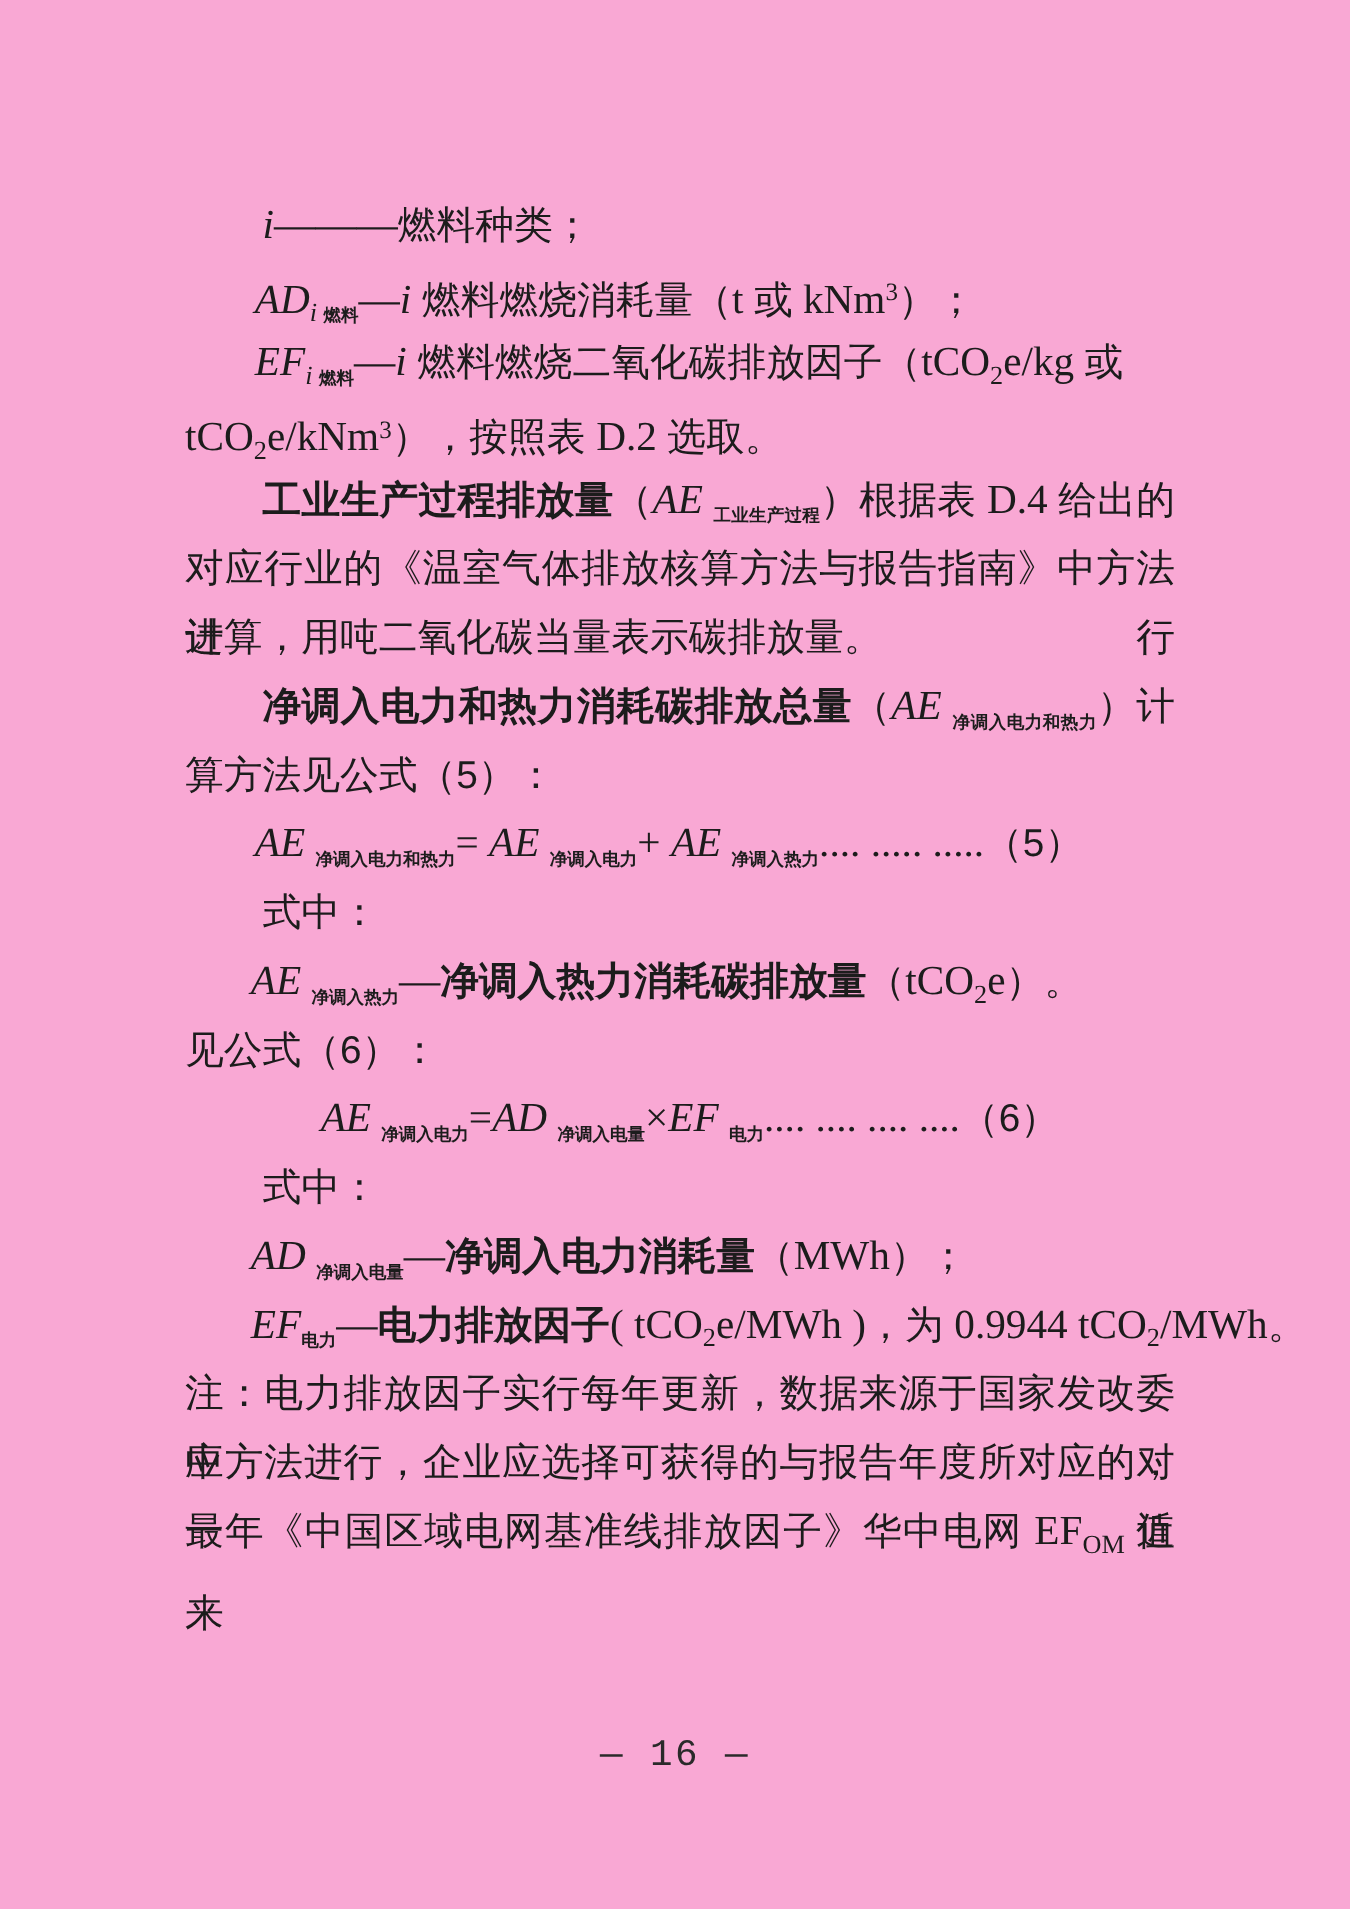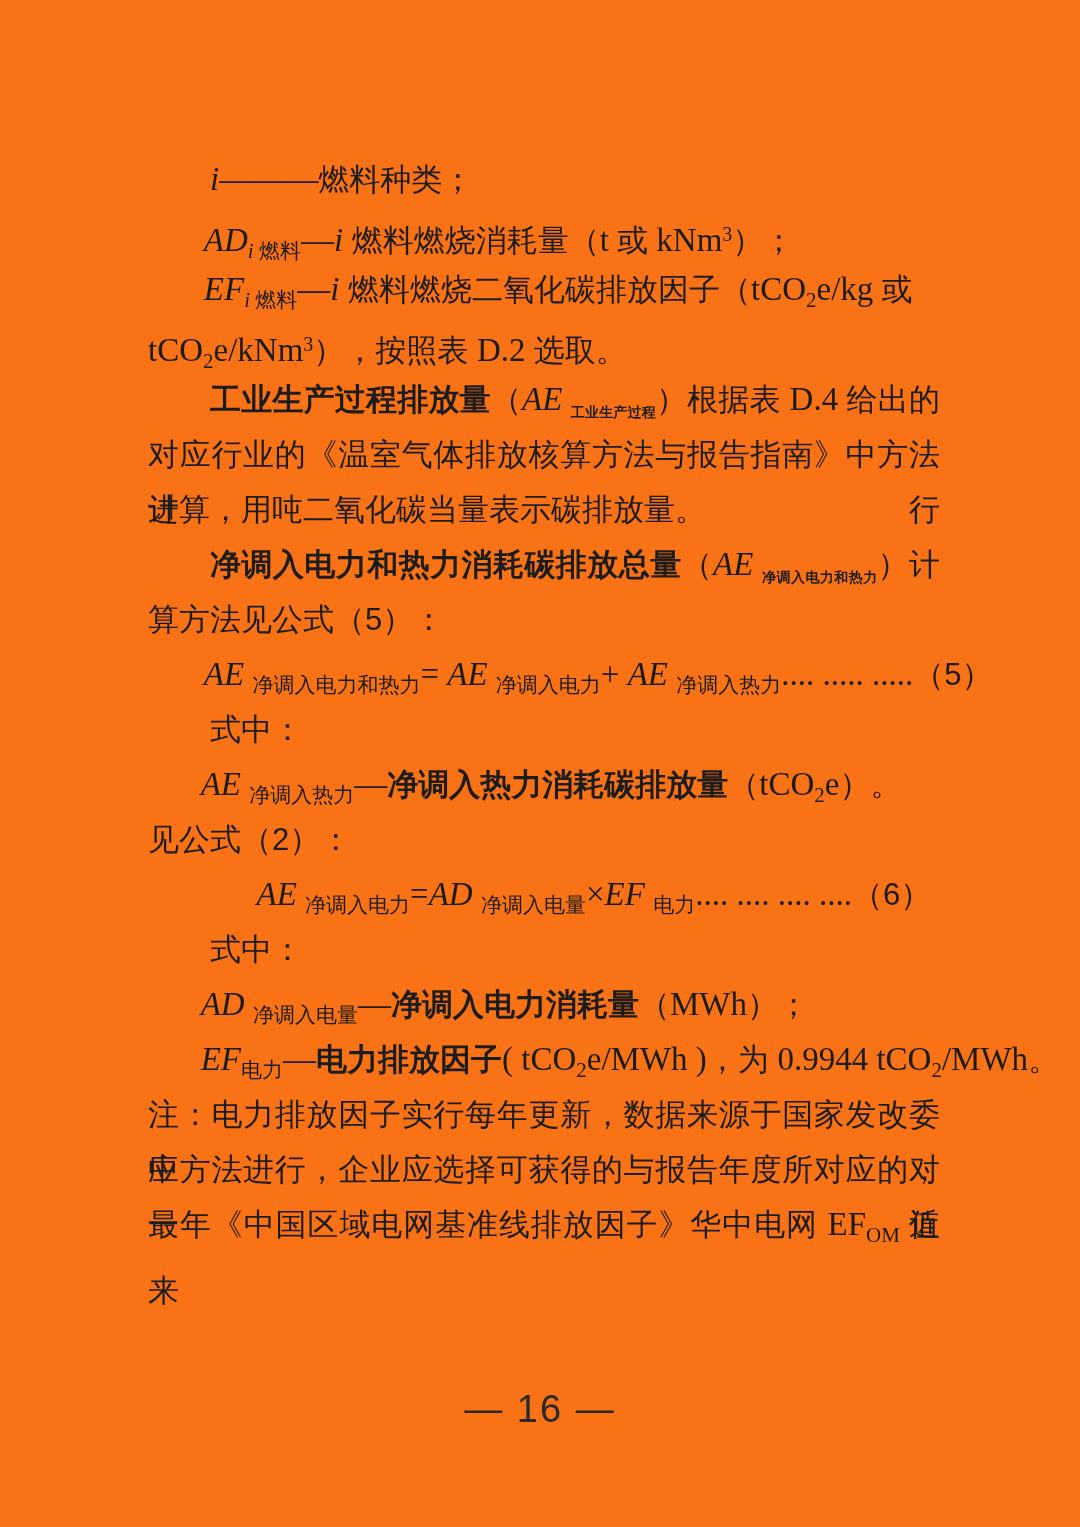--- a/index.html
+++ b/index.html
@@ -6,21 +6,21 @@
   body{
     width:1080px;height:1527px;
     background:#ffffff;
     position:relative;
     overflow:hidden;
     font-family:"Liberation Sans",sans-serif;
     color:#1b1b1b;
   }
   .page{
     position:absolute;inset:0;
-    background:#f97316;
+    background:#f9a8d4;
   }
   .doc{
     position:absolute;
     left:148px;top:152px;
     width:792px;
   }
   .line{
     font-size:31px;
     line-height:55px;
     height:55px;
@@ -31,31 +31,31 @@
   .line.just{
     white-space:normal;
     text-align:justify;
     text-align-last:justify;
   }
   
   .c  {font-family:"Liberation Sans",sans-serif;}
   .cb {font-family:"Liberation Sans",sans-serif;font-weight:700;}
   .l  {font-family:"Liberation Serif",serif;font-size:33px;}
   .li {font-family:"Liberation Serif",serif;font-style:italic;font-size:33px;}
-  .sub  {font-family:"Liberation Sans",sans-serif;font-size:21px;vertical-align:-7px;}
+  .sub  {font-family:"Liberation Sans",sans-serif;font-size:14px;vertical-align:-7px;font-weight:bold;}
   .subb {font-family:"Liberation Sans",sans-serif;font-size:14px;font-weight:700;vertical-align:-7px;}
   .subl {font-family:"Liberation Serif",serif;font-size:21px;vertical-align:-7px;}
   .subli{font-family:"Liberation Serif",serif;font-style:italic;font-size:21px;vertical-align:-7px;}
   .supl {font-family:"Liberation Serif",serif;font-size:20px;vertical-align:10px;}
   .footer{
     position:absolute;
     left:0;top:1388px;width:100%;
     text-align:center;
-    font-family:Liberation Sans, sans-serif;
-    font-size:38px;
+    font-family:Liberation Mono, monospace;
+    font-size:30px;
     color:#2a2a2a;
     letter-spacing:2px;
   }
 </style>
 </head>
 <body>
 
 <div class="page">
   <div class="doc" id="doc">
       <div class="line" style="padding-left: 2em;"><span class="li">i</span><span class="l">———</span><span class="c">燃料种类；</span></div>
@@ -63,21 +63,21 @@
       <div class="line" style="padding-left: 1.8em;"><span class="li">EF</span><span class="subli">i </span><span class="sub">燃料</span><span class="l">—</span><span class="li">i</span><span class="c"> 燃料燃烧二氧化碳排放因子（</span><span class="l">tCO</span><span class="subl">2</span><span class="l">e/kg </span><span class="c">或</span></div>
       <div class="line"><span class="l">tCO</span><span class="subl">2</span><span class="l">e/kNm</span><span class="supl">3</span><span class="c">），按照表 </span><span class="l">D.2 </span><span class="c">选取。</span></div>
       <div class="line just" style="padding-left: 2em;"><span class="cb">工业生产过程排放量</span><span class="c">（</span><span class="li">AE </span><span class="subb">工业生产过程</span><span class="c">）根据表 </span><span class="l">D.4 </span><span class="c">给出的</span></div>
       <div class="line just"><span class="c">对应行业的《温室气体排放核算方法与报告指南》中方法进行</span></div>
       <div class="line"><span class="c">计算，用吨二氧化碳当量表示碳排放量。</span></div>
       <div class="line just" style="padding-left: 2em;"><span class="cb">净调入电力和热力消耗碳排放总量</span><span class="c">（</span><span class="li">AE </span><span class="subb">净调入电力和热力</span><span class="c">）计</span></div>
       <div class="line"><span class="c">算方法见公式（5）：</span></div>
       <div class="line" style="padding-left: 1.8em;"><span class="li">AE </span><span class="sub">净调入电力和热力</span><span class="l">= </span><span class="li">AE </span><span class="sub">净调入电力</span><span class="l">+ </span><span class="li">AE </span><span class="sub">净调入热力</span><span class="l">.... ..... .....</span><span class="c">（5）</span></div>
       <div class="line" style="padding-left: 2em;"><span class="c">式中：</span></div>
       <div class="line" style="padding-left: 1.7em;"><span class="li">AE </span><span class="sub">净调入热力</span><span class="l">—</span><span class="cb">净调入热力消耗碳排放量</span><span class="c">（</span><span class="l">tCO</span><span class="subl">2</span><span class="l">e</span><span class="c">）。</span></div>
-      <div class="line"><span class="c">见公式（2）：</span></div>
+      <div class="line"><span class="c">见公式（6）：</span></div>
       <div class="line" style="padding-left: 3.5em;"><span class="li">AE </span><span class="sub">净调入电力</span><span class="l">=</span><span class="li">AD </span><span class="sub">净调入电量</span><span class="l">×</span><span class="li">EF </span><span class="sub">电力</span><span class="l">.... .... .... ....</span><span class="c">（6）</span></div>
       <div class="line" style="padding-left: 2em;"><span class="c">式中：</span></div>
       <div class="line" style="padding-left: 1.7em;"><span class="li">AD </span><span class="sub">净调入电量</span><span class="l">—</span><span class="cb">净调入电力消耗量</span><span class="c">（</span><span class="l">MWh</span><span class="c">）；</span></div>
       <div class="line" style="padding-left: 1.7em;"><span class="li">EF</span><span class="sub">电力</span><span class="l">—</span><span class="cb">电力排放因子</span><span class="l">( tCO</span><span class="subl">2</span><span class="l">e/MWh )</span><span class="c">，为 </span><span class="l">0.9944 tCO</span><span class="subl">2</span><span class="l">/MWh</span><span class="c">。</span></div>
       <div class="line just"><span class="c">注：电力排放因子实行每年更新，数据来源于国家发改委应对</span></div>
       <div class="line just"><span class="c">中方法进行，企业应选择可获得的与报告年度所对应的，最近</span></div>
       <div class="line just"><span class="c">一年《中国区域电网基准线排放因子》华中电网 </span><span class="l">EF</span><span class="subl">OM</span><span class="l"> </span><span class="c">值来</span></div>
     </div>
   <div class="footer">— 16 —</div>
 </div>

